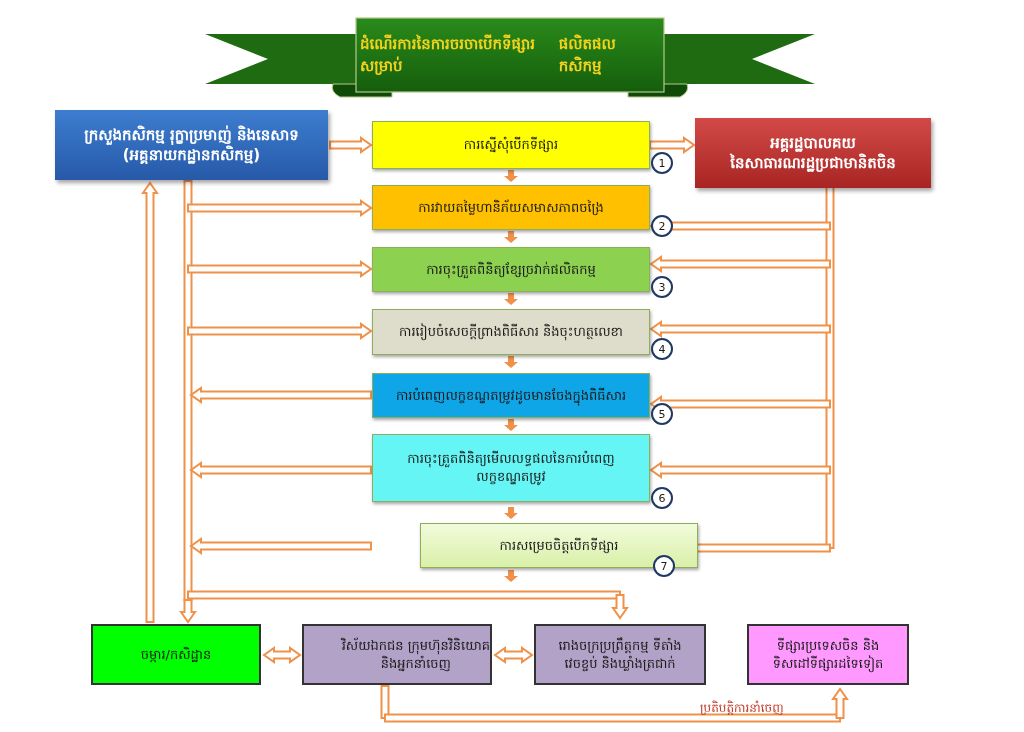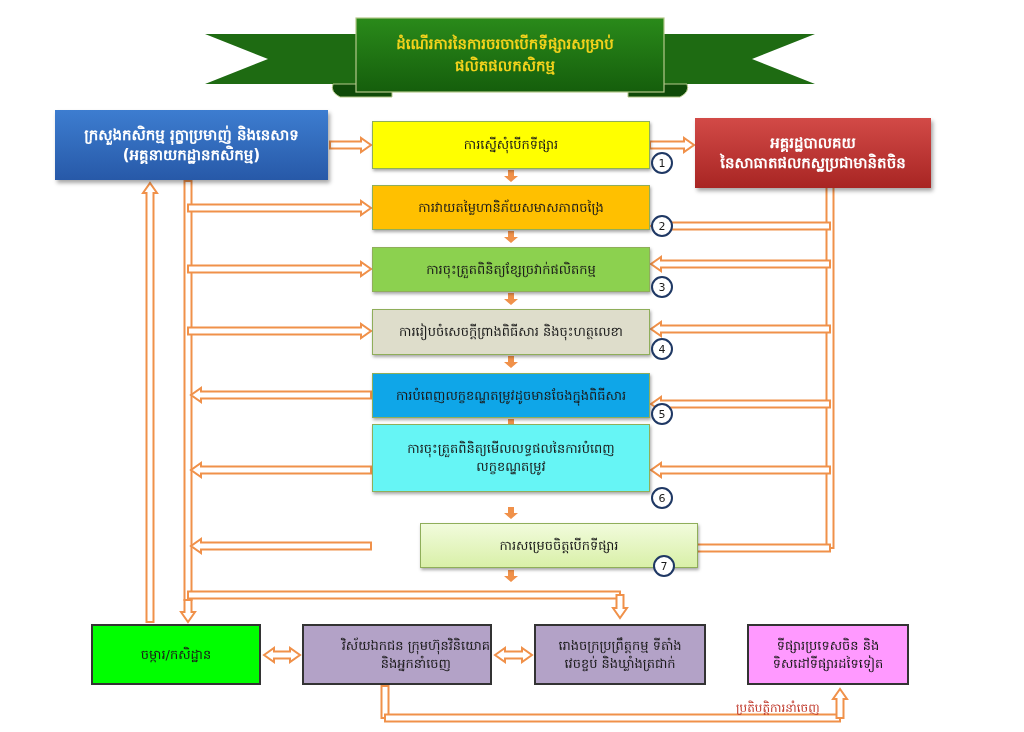--- a/index.html
+++ b/index.html
@@ -12,23 +12,23 @@
   .agency { color:#ffffff; font-size:15px; font-weight:bold;
             box-shadow:2px 3px 4px rgba(0,0,0,0.35); }
   .step { font-size:13px; color:#1a1a1a; border:1px solid #8fae5a;
           box-shadow:1px 2px 3px rgba(0,0,0,0.35); }
   .bottom { font-size:13px; color:#1a1a1a; border:2px solid #333333; }
   .num { position:absolute; width:18px; height:18px; border-radius:50%;
          border:2.5px solid #1f3864; background:#ffffff; color:#1a1a1a;
          font-size:11px; display:flex; align-items:center; justify-content:center;
          z-index:3; box-sizing:content-box; }
   #banner-text { position:absolute; left:360px; top:22px; width:290px; height:66px;
-                 display:flex; flex-direction:column; align-items:center; justify-content:center;
+                 display:flex; flex-direction:row; align-items:center; justify-content:center;
                  color:#f2d21c; font-size:15px; font-weight:bold; z-index:3; line-height:1.5; }
-  #export-label { position:absolute; left:700px; top:700px; color:#c0392b; font-size:12px; z-index:3;margin-left:36px; }
+  #export-label { position:absolute; left:700px; top:700px; color:#c0392b; font-size:12px; z-index:3; }
 </style>
 </head>
 <body>
 
 <svg id="arrows" xmlns="http://www.w3.org/2000/svg">
     <polygon points="330,141.5 361,141.5 361,138 371,145 361,152 361,148.5 330,148.5" fill="#fff" stroke="#f0914a" stroke-width="2" stroke-linejoin="miter"></polygon>
     <polygon points="650,141.5 684,141.5 684,138 694,145 684,152 684,148.5 650,148.5" fill="#fff" stroke="#f0914a" stroke-width="2" stroke-linejoin="miter"></polygon>
     <polygon points="508,170 514,170 514,176 518,176 511,182 504,176 508,176" fill="#f0914a"></polygon>
     <polygon points="508,231 514,231 514,237 518,237 511,243 504,237 508,237" fill="#f0914a"></polygon>
     <polygon points="508,293 514,293 514,299 518,299 511,305 504,299 508,299" fill="#f0914a"></polygon>
@@ -81,21 +81,21 @@
 
 <div class="box agency" style="left:55px;top:110px;width:273px;height:70px;background:linear-gradient(#3d7dd0,#2759a8);">
   <div>
     <span>ក្រសួងកសិកម្ម រុក្ខាប្រមាញ់ និងនេសាទ</span>
     <span>(អគ្គនាយកដ្ឋានកសិកម្ម)</span>
   </div>
 </div>
 <div class="box agency" style="left:695px;top:110px;width:236px;height:70px;background:linear-gradient(#d24a47,#a82523);margin-top:8px;">
   <div>
     <span>អគ្គរដ្ឋបាលគយ</span>
-    <span>នៃសាធាតផលកស្ឋប្រជាមានិតចិន</span>
+    <span>នៃសាធារណរដ្ឋប្រជាមានិតចិន</span>
   </div>
 </div>
 
 <div class="box step" style="left:372px;top:121px;width:278px;height:48px;background:#ffff00;">
   <span>ការស្នើសុំបើកទីផ្សារ</span>
 </div>
 <div class="num" style="left:651px;top:152px;">1</div>
 
 <div class="box step" style="left:372px;top:185px;width:278px;height:45px;background:#ffc000;">
   <span>ការវាយតម្លៃហានិភ័យសមាសភាពចង្រៃ</span>
@@ -110,21 +110,21 @@
 <div class="box step" style="left:372px;top:309px;width:278px;height:46px;background:#deddcb;">
   <span>ការរៀបចំសេចក្តីព្រាងពិធីសារ និងចុះហត្ថលេខា</span>
 </div>
 <div class="num" style="left:651px;top:338px;">4</div>
 
 <div class="box step" style="left:372px;top:373px;width:278px;height:45px;background:#0fa6e8;">
   <span>ការបំពេញលក្ខខណ្ឌតម្រូវដូចមានចែងក្នុងពិធីសារ</span>
 </div>
 <div class="num" style="left:651px;top:403px;">5</div>
 
-<div class="box step" style="left:372px;top:424px;width:278px;height:68px;background:#66f5f5;">
+<div class="box step" style="left:372px;top:434px;width:278px;height:68px;background:#66f5f5;">
   <div>
     <span>ការចុះត្រួតពិនិត្យមើលលទ្ធផលនៃការបំពេញ</span>
     <span>លក្ខខណ្ឌតម្រូវ</span>
   </div>
 </div>
 <div class="num" style="left:651px;top:487px;">6</div>
 
 <div class="box step" style="left:372px;top:523px;width:278px;height:45px;background:linear-gradient(#f1fbdc,#d9f0a8);margin-left:48px;">
   <span>ការសម្រេចចិត្តបើកទីផ្សារ</span>
 </div>

